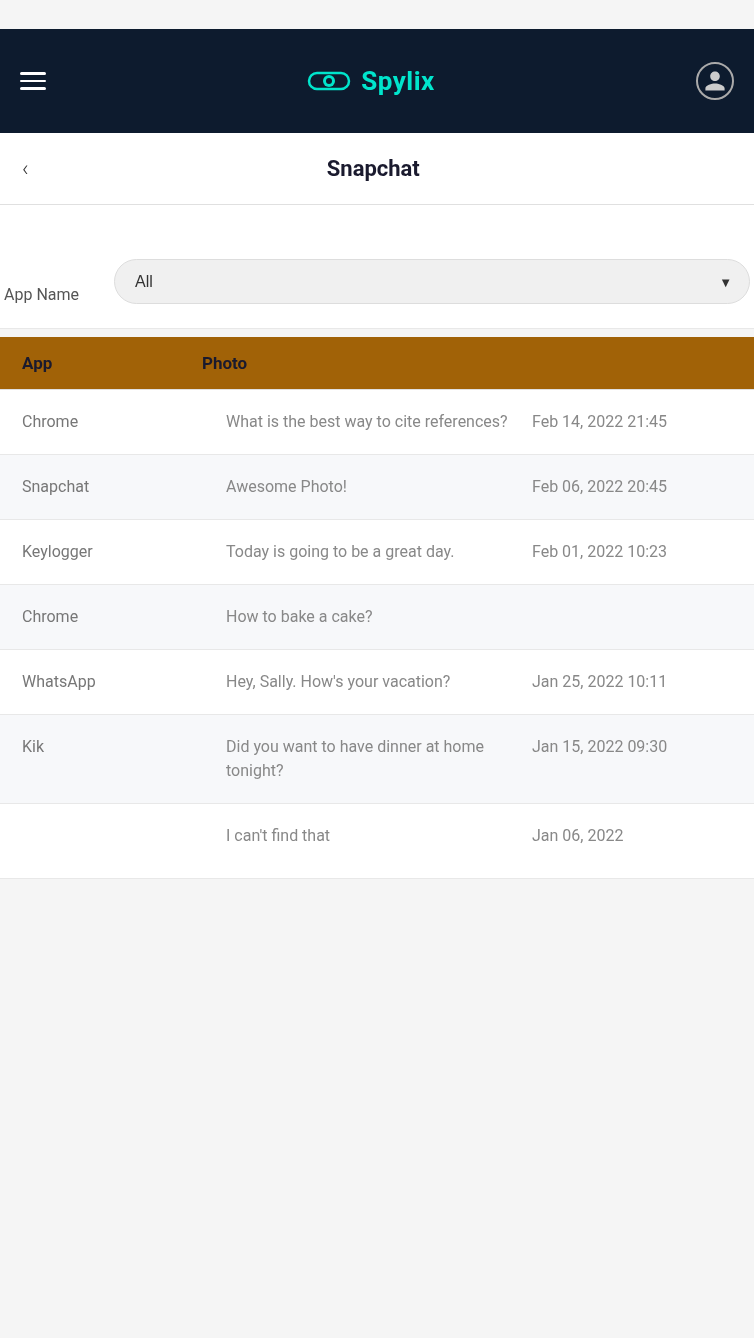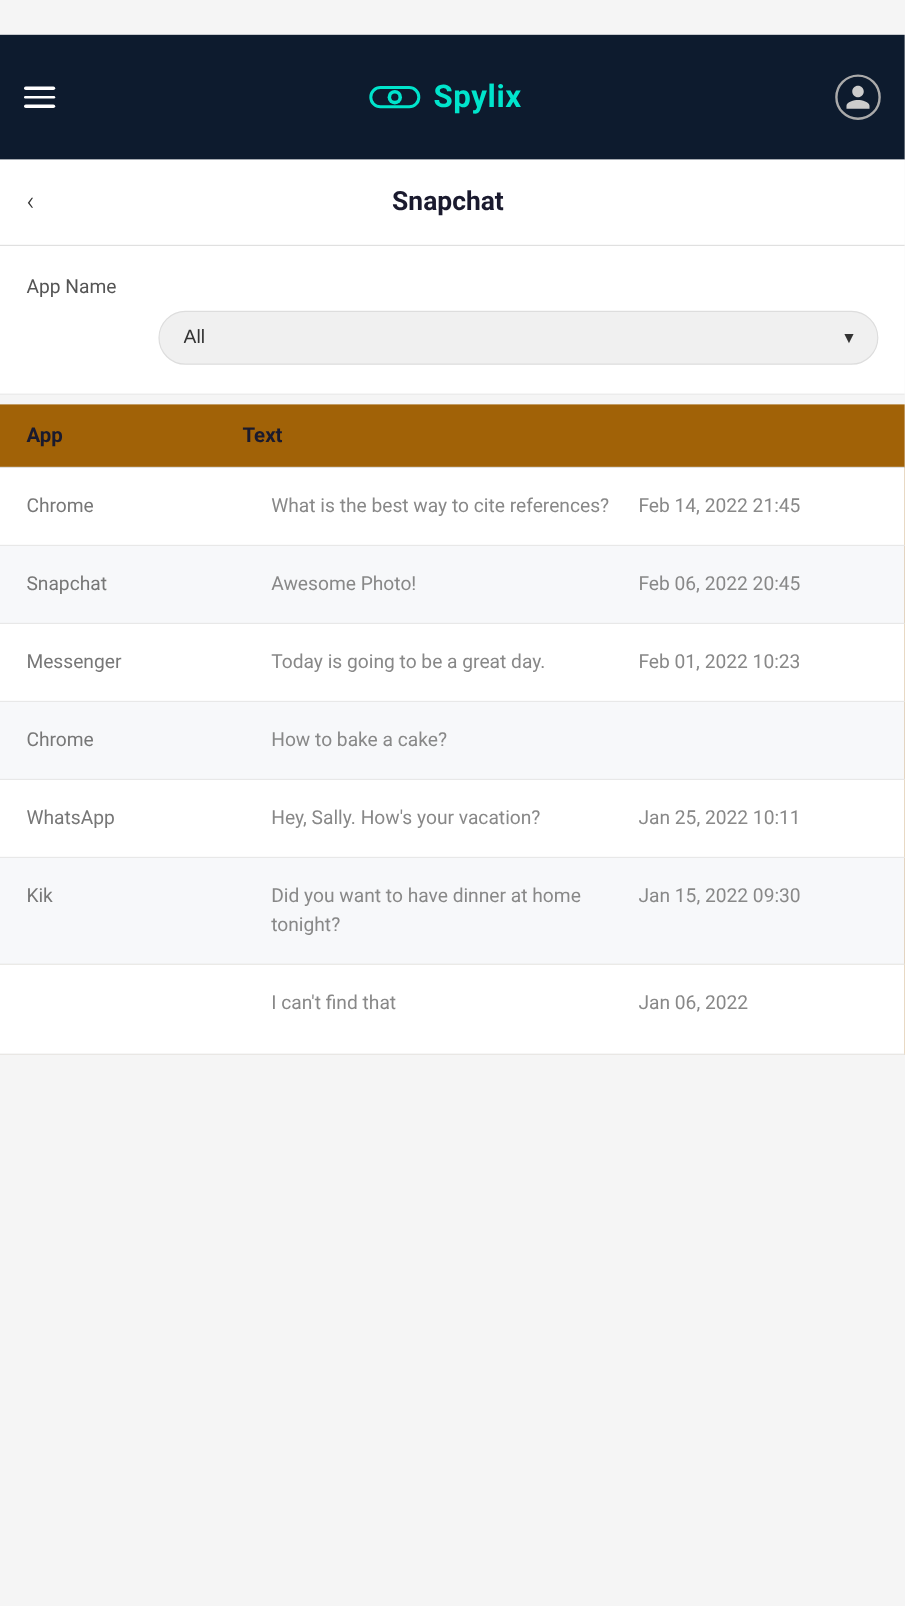--- a/index.html
+++ b/index.html
@@ -79,22 +79,22 @@
       color: #1a1a2e;
       flex: 1;
       text-align: center;
       margin-right: 30px;
     }
 
     
     .filter-row {
       background: white;
       display: flex;
-      align-items: flex-start;
-      padding: 24px 22px;
+      align-items: flex-end;
+      padding: 24px 4px;
       gap: 20px;
       border-bottom: 1px solid #e8e8e8;
     }
     .filter-label {
       font-size: 16px;
       color: #555;
       white-space: nowrap;
       min-width: 90px;
     }
     .filter-select-wrapper {
@@ -217,37 +217,37 @@
       <option>WhatsApp</option>
       <option>Kik</option>
     </select>
   </div>
 </div>
 
 <div class="table-container">
 
   <div class="table-header">
     <div class="table-header-cell">App</div>
-    <div class="table-header-cell">Text</div>
+    <div class="table-header-cell">Photo</div>
   </div>
 
   <div class="table-row">
     <div class="cell-app">Chrome</div>
     <div class="cell-text">What is the best way to cite references?</div>
     <div class="cell-time">Feb 14, 2022 21:45</div>
   </div>
 
   <div class="table-row">
     <div class="cell-app">Snapchat</div>
     <div class="cell-text">Awesome Photo!</div>
     <div class="cell-time">Feb 06, 2022 20:45</div>
   </div>
 
   <div class="table-row">
-    <div class="cell-app">Messenger</div>
+    <div class="cell-app">Keylogger</div>
     <div class="cell-text">Today is going to be a great day.</div>
     <div class="cell-time">Feb 01, 2022 10:23</div>
   </div>
 
   <div class="table-row">
     <div class="cell-app">Chrome</div>
     <div class="cell-text">How to bake a cake?</div>
   </div>
 
   <div class="table-row">

